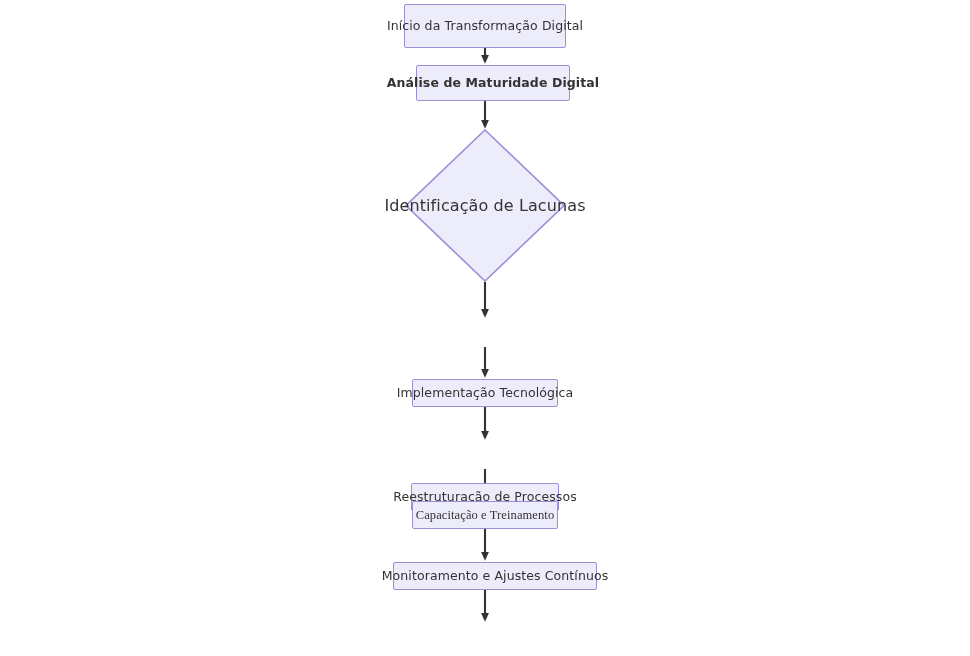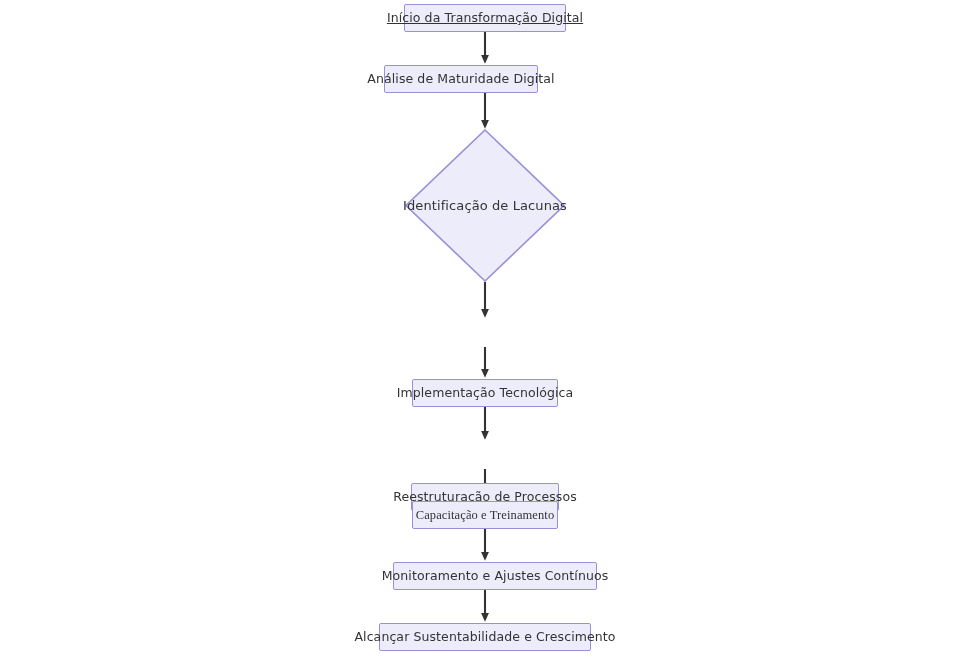--- a/index.html
+++ b/index.html
@@ -54,21 +54,21 @@
     position: absolute;
     left: 0;
     top: 0;
     width: 100%;
     height: 100%;
   }
   .diamond-label {
     position: relative;
     z-index: 2;
     color: #333333;
-    font-size: 13px;
+    font-size: 16px;
     line-height: 1;
     white-space: nowrap;
     letter-spacing: 0.1px;
   }
 
   .edge-svg {
     position: absolute;
     left: 0;
     top: 0;
     width: 970px;
@@ -92,25 +92,25 @@
       <line x1="485" y1="93" x2="485" y2="125"></line>
       <line x1="485" y1="282" x2="485" y2="314"></line>
       <line x1="485" y1="347" x2="485" y2="374"></line>
       <line x1="485" y1="407" x2="485" y2="436"></line>
       <line x1="485" y1="469" x2="485" y2="496"></line>
       <line x1="485" y1="529" x2="485" y2="557"></line>
       <line x1="485" y1="590" x2="485" y2="618"></line>
     </g>
   </svg>
 
-  <div class="node" id="node-inicio" style="left: 404px; top: 4px; width: 162px; height: 28px; text-decoration: underline;">
+  <div class="node" id="node-inicio" style="left: 404px; top: 4px; width: 162px; height: 44px;">
     <span class="node-label">Início da Transformação Digital</span>
   </div>
 
-  <div class="node" id="node-analise" style="left: 384px; top: 65px; width: 154px; height: 28px;">
+  <div class="node" id="node-analise" style="left: 416px; top: 65px; width: 154px; height: 36px; font-weight: bold;">
     <span class="node-label">Análise de Maturidade Digital</span>
   </div>
 
   <div class="diamond-wrap" id="node-lacunas" style="left: 405px; top: 129px; width: 160px; height: 153px;">
     <svg class="diamond-shape" viewBox="0 0 160 153" preserveAspectRatio="none" xmlns="http://www.w3.org/2000/svg">
       <polygon points="80,1 159,76.5 80,152 1,76.5" fill="#ececfb" stroke="#9a90d8" stroke-width="1.6"></polygon>
     </svg>
     <span class="diamond-label">Identificação de Lacunas</span>
   </div>
 
@@ -124,17 +124,14 @@
   </div>
 
   <div class="node" id="node-capacitacao" style="left: 412px; top: 501px; width: 146px; height: 28px; font-family: Liberation Serif, serif;">
     <span class="node-label">Capacitação e Treinamento</span>
   </div>
 
   <div class="node" id="node-monitoramento" style="left: 393px; top: 562px; width: 204px; height: 28px;">
     <span class="node-label">Monitoramento e Ajustes Contínuos</span>
   </div>
 
-  <div class="node" id="node-sustentabilidade" style="left: 379px; top: 623px; width: 212px; height: 28px;">
-    <span class="node-label">Alcançar Sustentabilidade e Crescimento</span>
-  </div>
 
 </div>
 
 </body></html>

